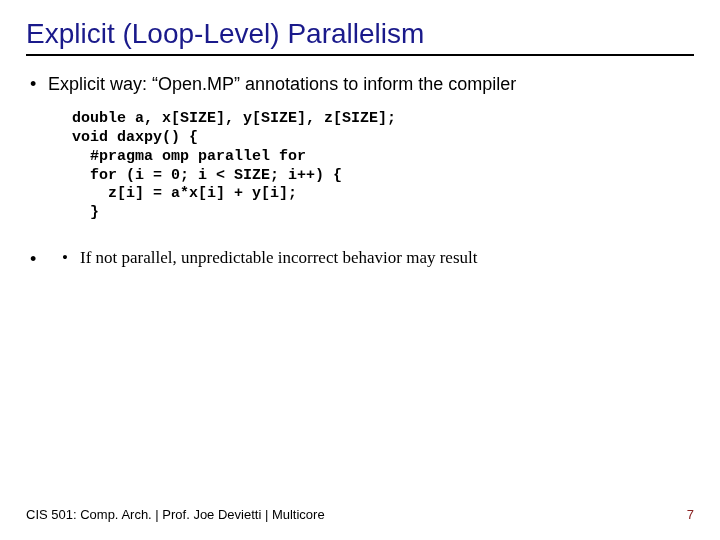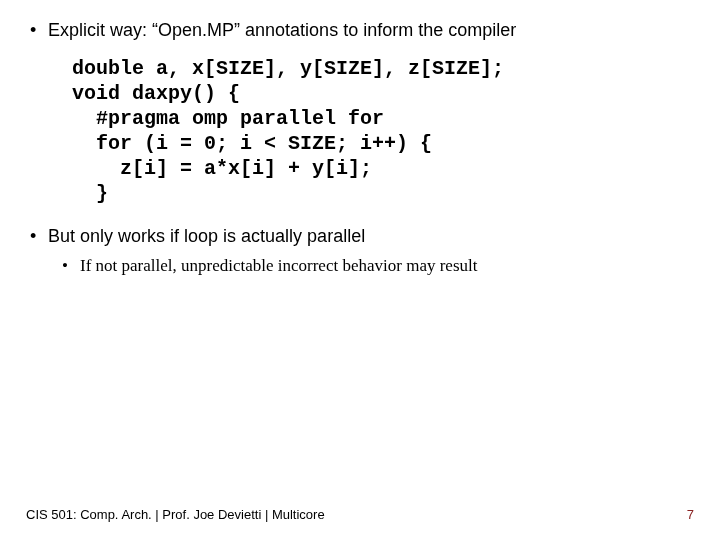--- a/index.html
+++ b/index.html
@@ -37,25 +37,25 @@
     }
     .bullets > li::before {
       content: "•";
       position: absolute;
       left: 4px;
       top: 0;
       font-size: 18px;
     }
     .code-block {
       font-family: "Courier New", Courier, monospace;
-      font-size: 20px;
+      font-size: 15px;
       font-weight: bold;
       line-height: 1.25;
       white-space: pre;
-      margin: 10px 0 18px 46px;
+      margin: 10px 0 24px 46px;
     }
     .sub-bullets {
       list-style: none;
       font-size: 17px;
       margin-top: 6px;
       font-family: Liberation Serif, serif;
     }
     .sub-bullets > li {
       position: relative;
       padding-left: 22px;
@@ -78,37 +78,37 @@
       font-size: 13px;
       color: #000;
       margin-top: 45px;
     }
     .footer .pagenum { color: #8a2424; }
   </style>
 </head>
 <body>
 
 <div class="slide">
+  <h1 class="title">Explicit (Loop-Level) Parallelism</h1>
 
   <ul class="bullets">
     <li>
       <span>Explicit way: “Open.MP” annotations to inform the compiler</span>
     </li>
   </ul>
 
   <div class="code-block">double a, x[SIZE], y[SIZE], z[SIZE];
 void daxpy() {
   #pragma omp parallel for
   for (i = 0; i &lt; SIZE; i++) {
     z[i] = a*x[i] + y[i];
   }</div>
 
   <ul class="bullets">
     <li>
-      <span>But only works if loop is actually parallel</span>
       <ul class="sub-bullets">
         <li>
           <span>If not parallel, unpredictable incorrect behavior may result</span>
         </li>
       </ul>
     </li>
   </ul>
 
   <div class="footer">
     <span>CIS 501: Comp. Arch.  |  Prof. Joe Devietti  |  Multicore</span>

